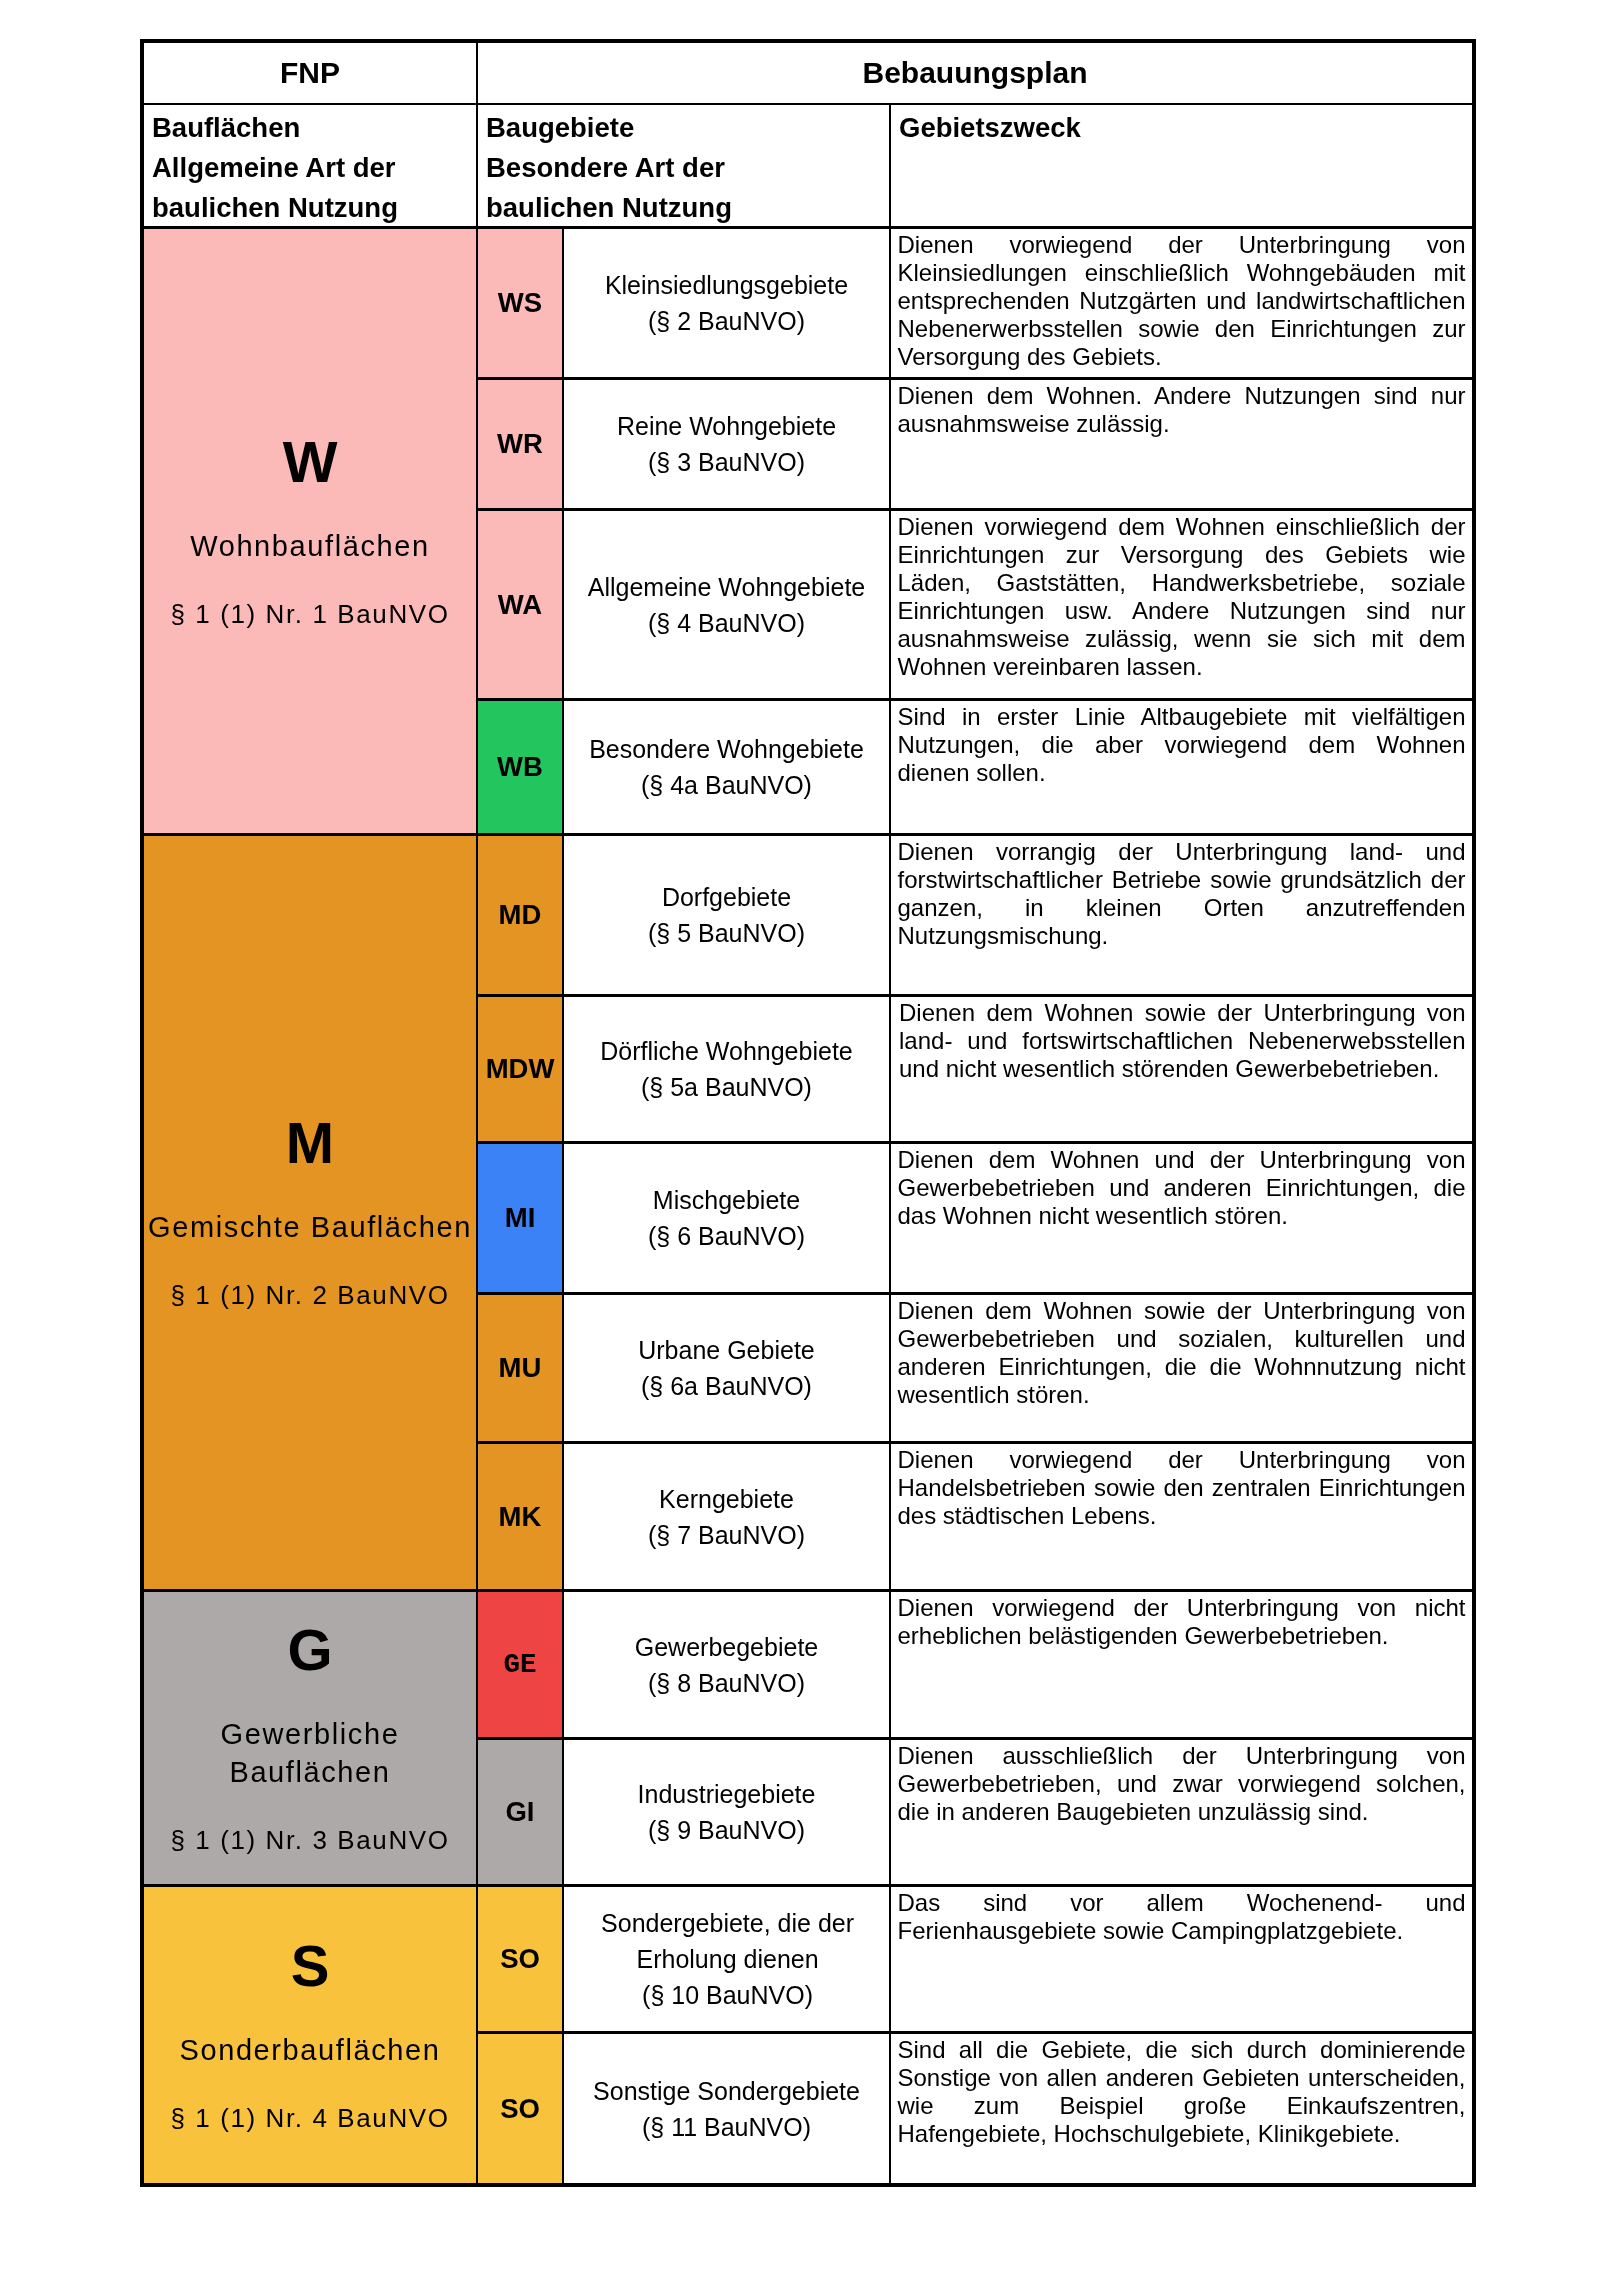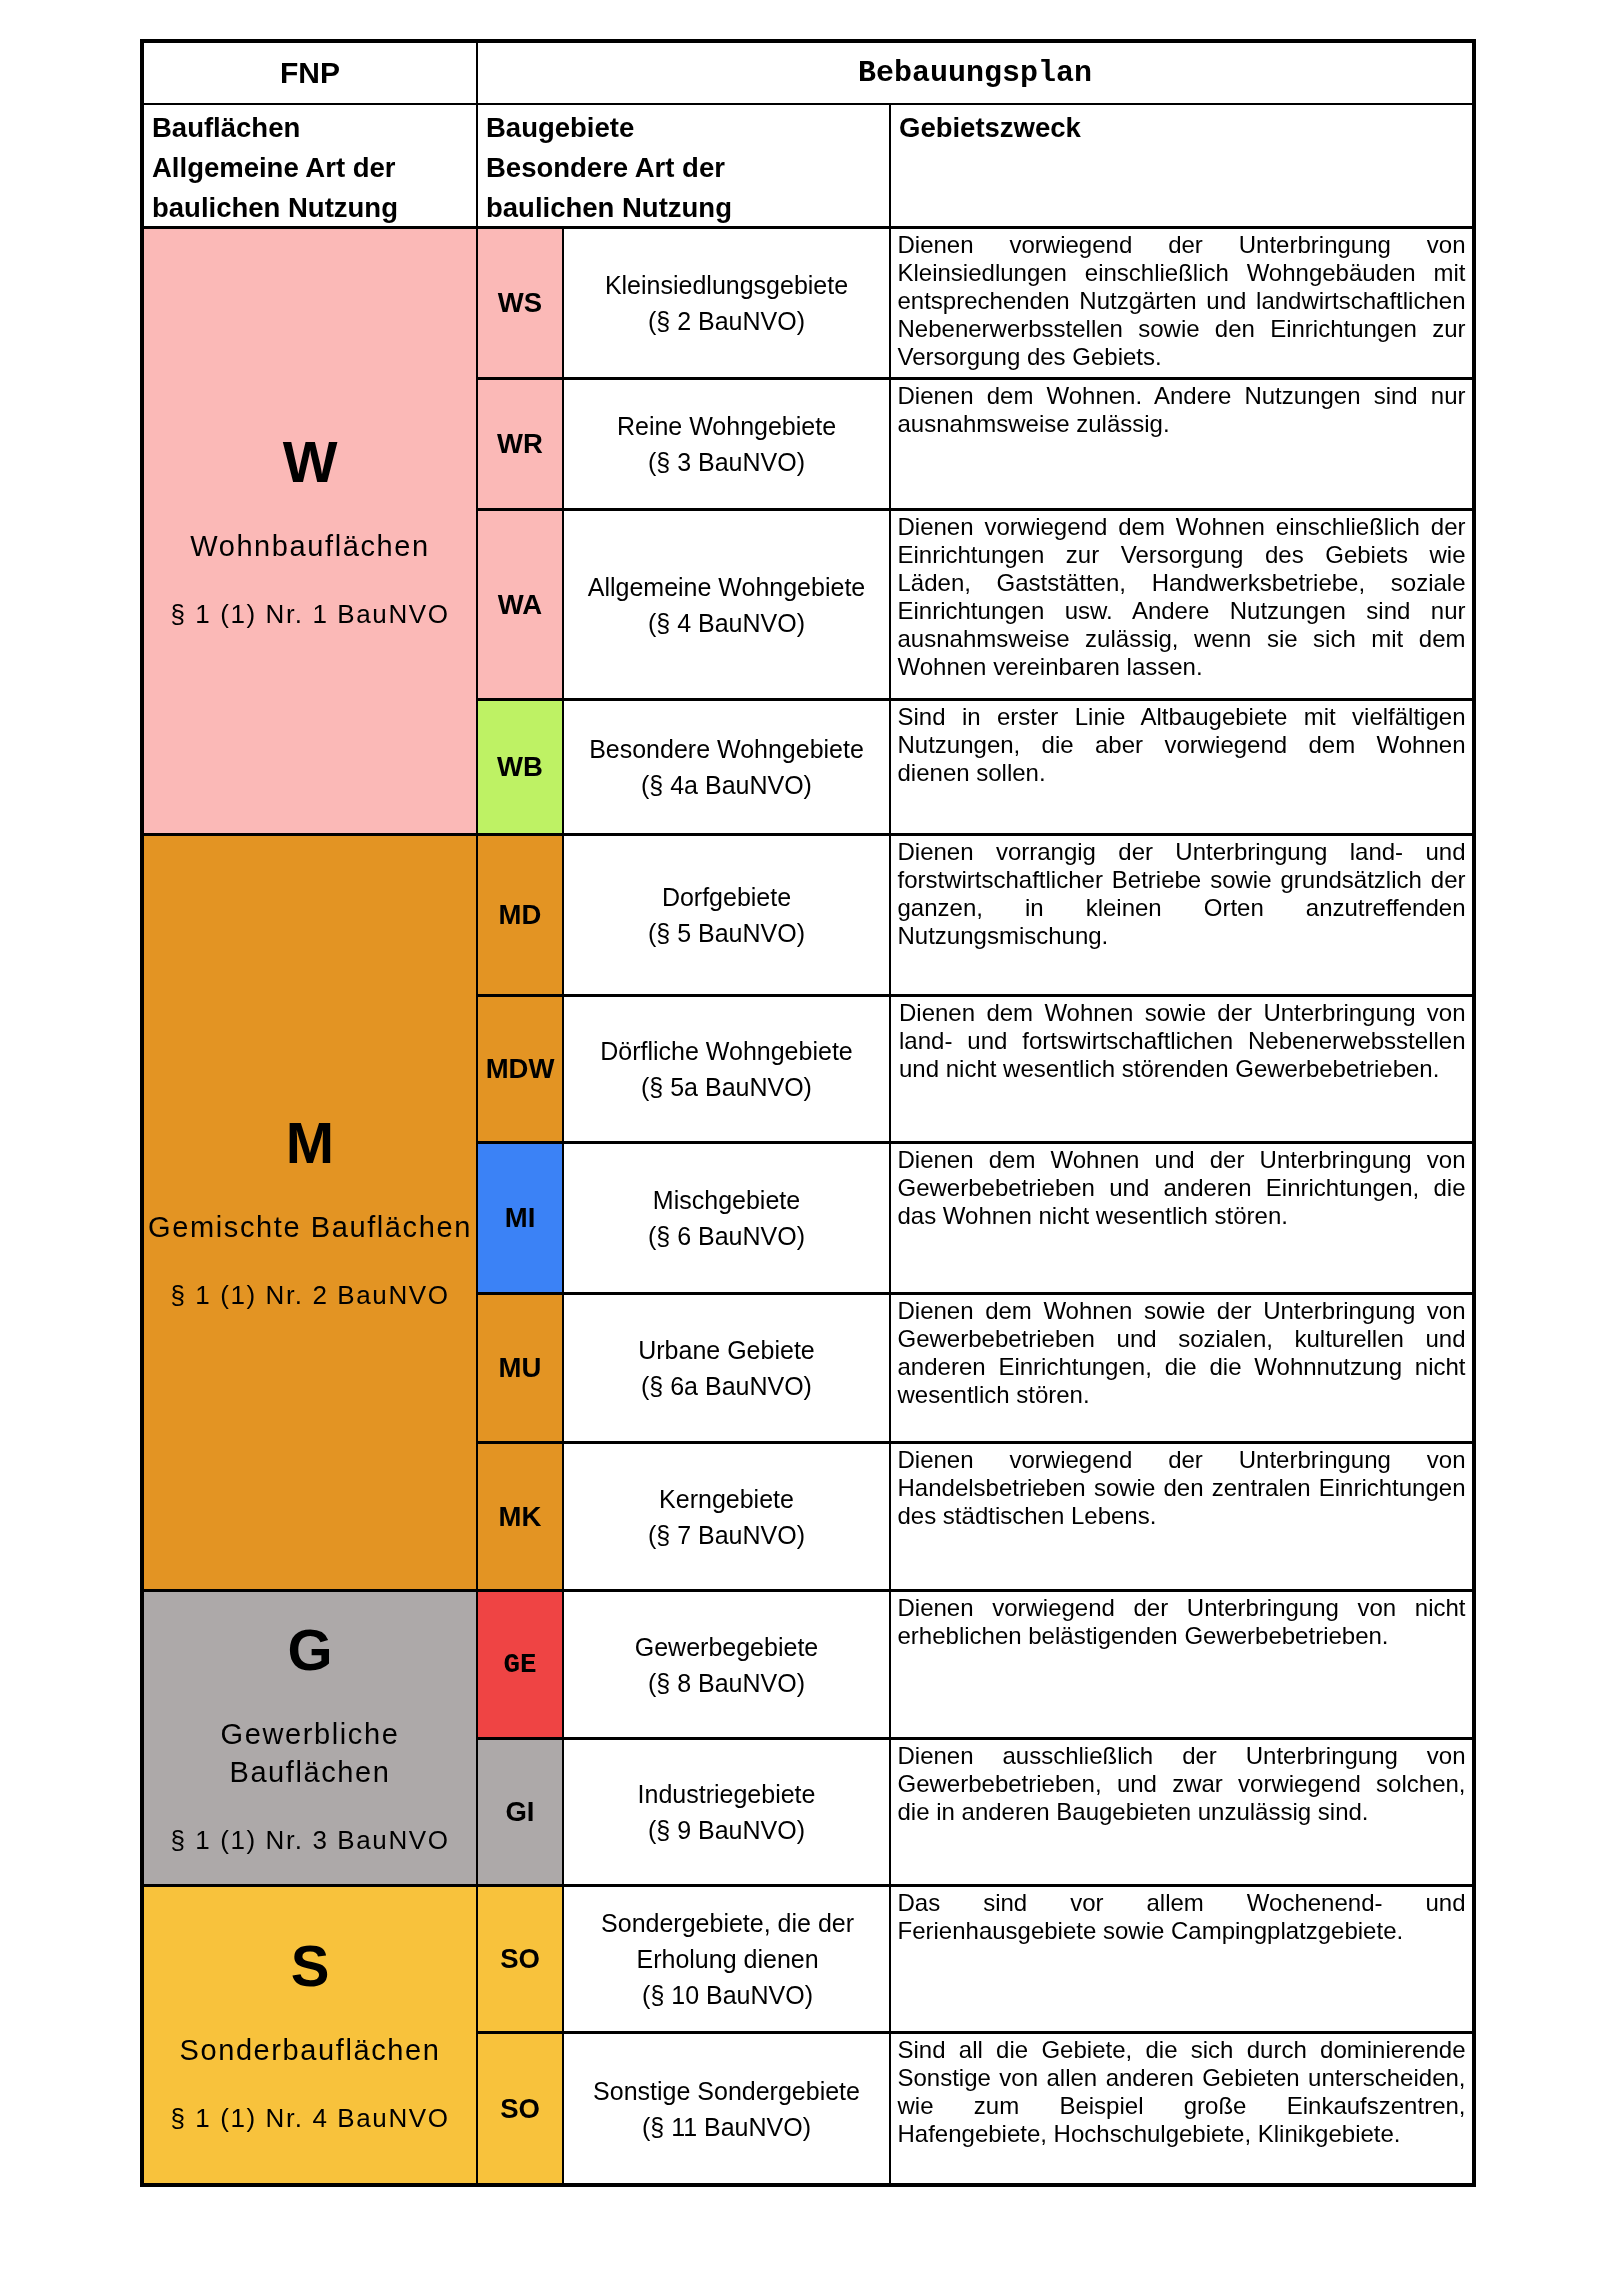--- a/index.html
+++ b/index.html
@@ -34,21 +34,21 @@
 </style>
 </head>
 <body>
 
 <div class="page">
   <div class="tbl">
 
     <div class="cell h1" style="grid-column:1;grid-row:1;">
       <span>FNP</span>
     </div>
-    <div class="cell h1 span-bplan last-col" style="grid-row:1;font-family:Liberation Mono, monospace;">
+    <div class="cell h1 span-bplan last-col" style="grid-row:1;">
       <span>Bebauungsplan</span>
     </div>
 
     <div class="cell h2" style="grid-column:1;grid-row:2;">Bauflächen
 Allgemeine Art der
 baulichen Nutzung</div>
     <div class="cell h2 span-baugebiete" style="grid-row:2;">Baugebiete
 Besondere Art der
 baulichen Nutzung</div>
     <div class="cell h2 last-col" style="grid-column:4;grid-row:2;">Gebietszweck</div>
@@ -94,21 +94,21 @@
 
     <div class="cell abbr" style="grid-area: 5 / 2; background-color: rgb(251, 185, 183);">
       <span>WA</span>
     </div>
     <div class="cell gname" style="grid-column:3;grid-row:5;">
       <div>Allgemeine Wohngebiete</div>
       <div>(§ 4 BauNVO)</div>
     </div>
     <div class="cell zweck last-col" style="grid-column:4;grid-row:5;">Dienen vorwiegend dem Wohnen einschließlich der Einrichtungen zur Versorgung des Gebiets wie Läden, Gaststätten, Handwerksbetriebe, soziale Einrichtungen usw. Andere Nutzungen sind nur ausnahmsweise zulässig, wenn sie sich mit dem Wohnen vereinbaren lassen.</div>
 
-    <div class="cell abbr" style="grid-area: 6 / 2; background-color: #bef264;">
+    <div class="cell abbr" style="grid-area: 6 / 2; background-color: #22c55e;">
       <span>WB</span>
     </div>
     <div class="cell gname" style="grid-column:3;grid-row:6;">
       <div>Besondere Wohngebiete</div>
       <div>(§ 4a BauNVO)</div>
     </div>
     <div class="cell zweck last-col" style="grid-column:4;grid-row:6;">Sind in erster Linie Altbaugebiete mit vielfältigen Nutzungen, die aber vorwiegend dem Wohnen dienen sollen.</div>
 
     <div class="cell abbr" style="grid-area: 7 / 2; background-color: rgb(227, 148, 35);">
       <span>MD</span>

